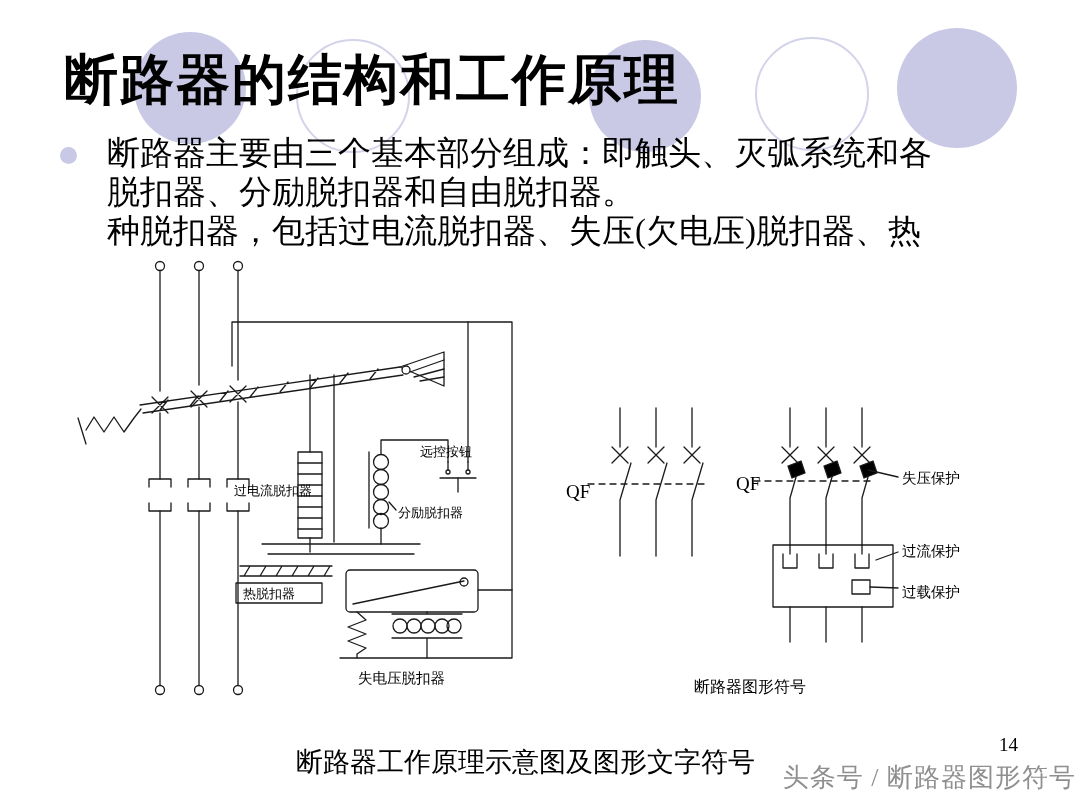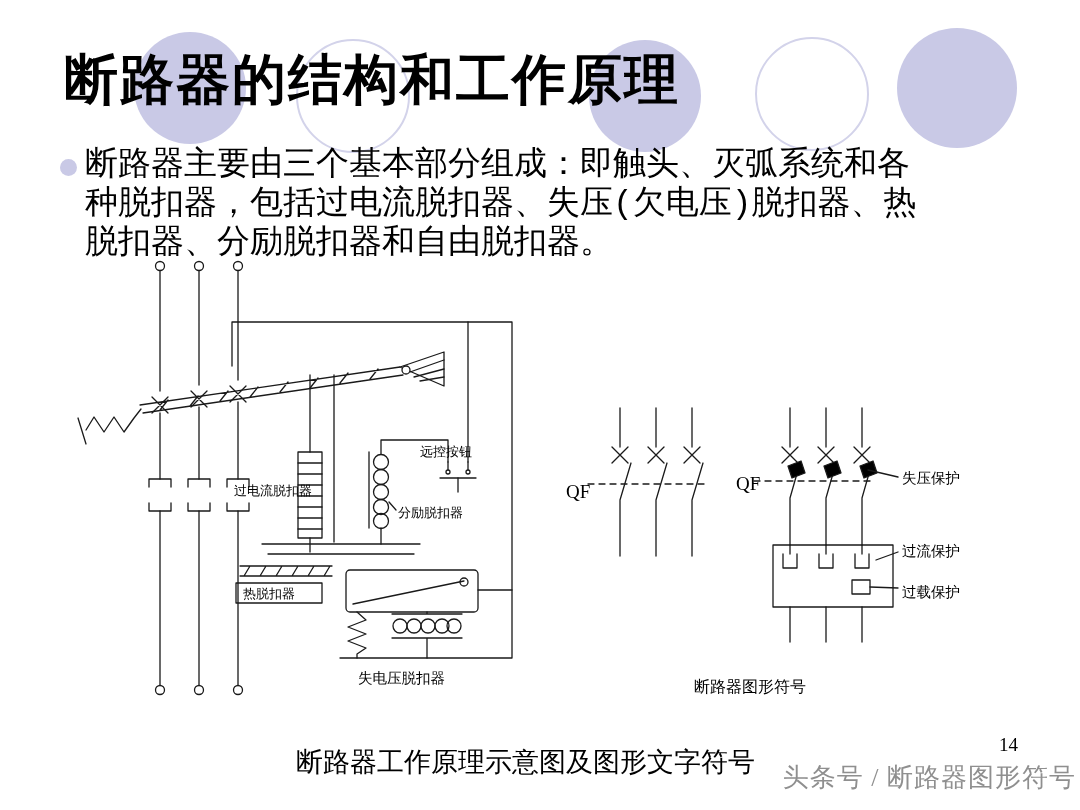--- a/index.html
+++ b/index.html
@@ -12,22 +12,22 @@
     font-family:"Liberation Serif","DejaVu Serif",serif;
   }
   .circle { position:absolute; border-radius:50%; z-index:0; }
   .circle.filled { background:#c9c9e6; }
   .circle.outlined { background:#fff; border:2px solid #d3d3ea; }
   .title {
     position:absolute; left:64px; top:44px; z-index:2;
     font-size:54px; font-weight:bold; letter-spacing:2px;
   }
   .bullet-block {
-    position:absolute; left:60px; top:146px; z-index:2;
-    display:flex; gap:8px; width:980px;font-family:Liberation Mono, monospace;
+    position:absolute; left:60px; top:134px; z-index:2;
+    display:flex; gap:30px; width:980px;
   }
   .bullet-dot {
     width:17px; height:17px; border-radius:50%;
     background:#c9c9e6; margin-top:13px; flex:none;
   }
   .bullet-text { font-size:33px; line-height:39px; }
   svg.diagram { position:absolute; left:0; top:0; z-index:1; }
   svg text { fill:#000; stroke:none; }
   .lbl    { font-size:13px; }
   .lbl-md { font-size:14.5px; }
@@ -55,22 +55,22 @@
 <div class="circle filled" style="left:589px;top:40px;width:112px;height:112px"></div>
 <div class="circle outlined" style="left:755px;top:37px;width:114px;height:114px"></div>
 <div class="circle filled" style="left:897px;top:28px;width:120px;height:120px"></div>
 
 <h1 class="title">断路器的结构和工作原理</h1>
 
 <div class="bullet-block">
   <span class="bullet-dot"></span>
   <div class="bullet-text">
     <div>断路器主要由三个基本部分组成：即触头、灭弧系统和各</div>
+    <div>脱扣器、分励脱扣器和自由脱扣器。</div>
     <div>种脱扣器，包括过电流脱扣器、失压(欠电压)脱扣器、热</div>
-    <div>脱扣器、分励脱扣器和自由脱扣器。</div>
   </div>
 </div>
 
 <svg class="diagram" width="1080" height="810" viewBox="0 0 1080 810">
 
   <g stroke="#1a1a1a" fill="none" stroke-width="1.3" stroke-linecap="round" stroke-linejoin="round">
 
     <g>
 
       <circle cx="160" cy="266" r="4.5" fill="#fff"></circle>

